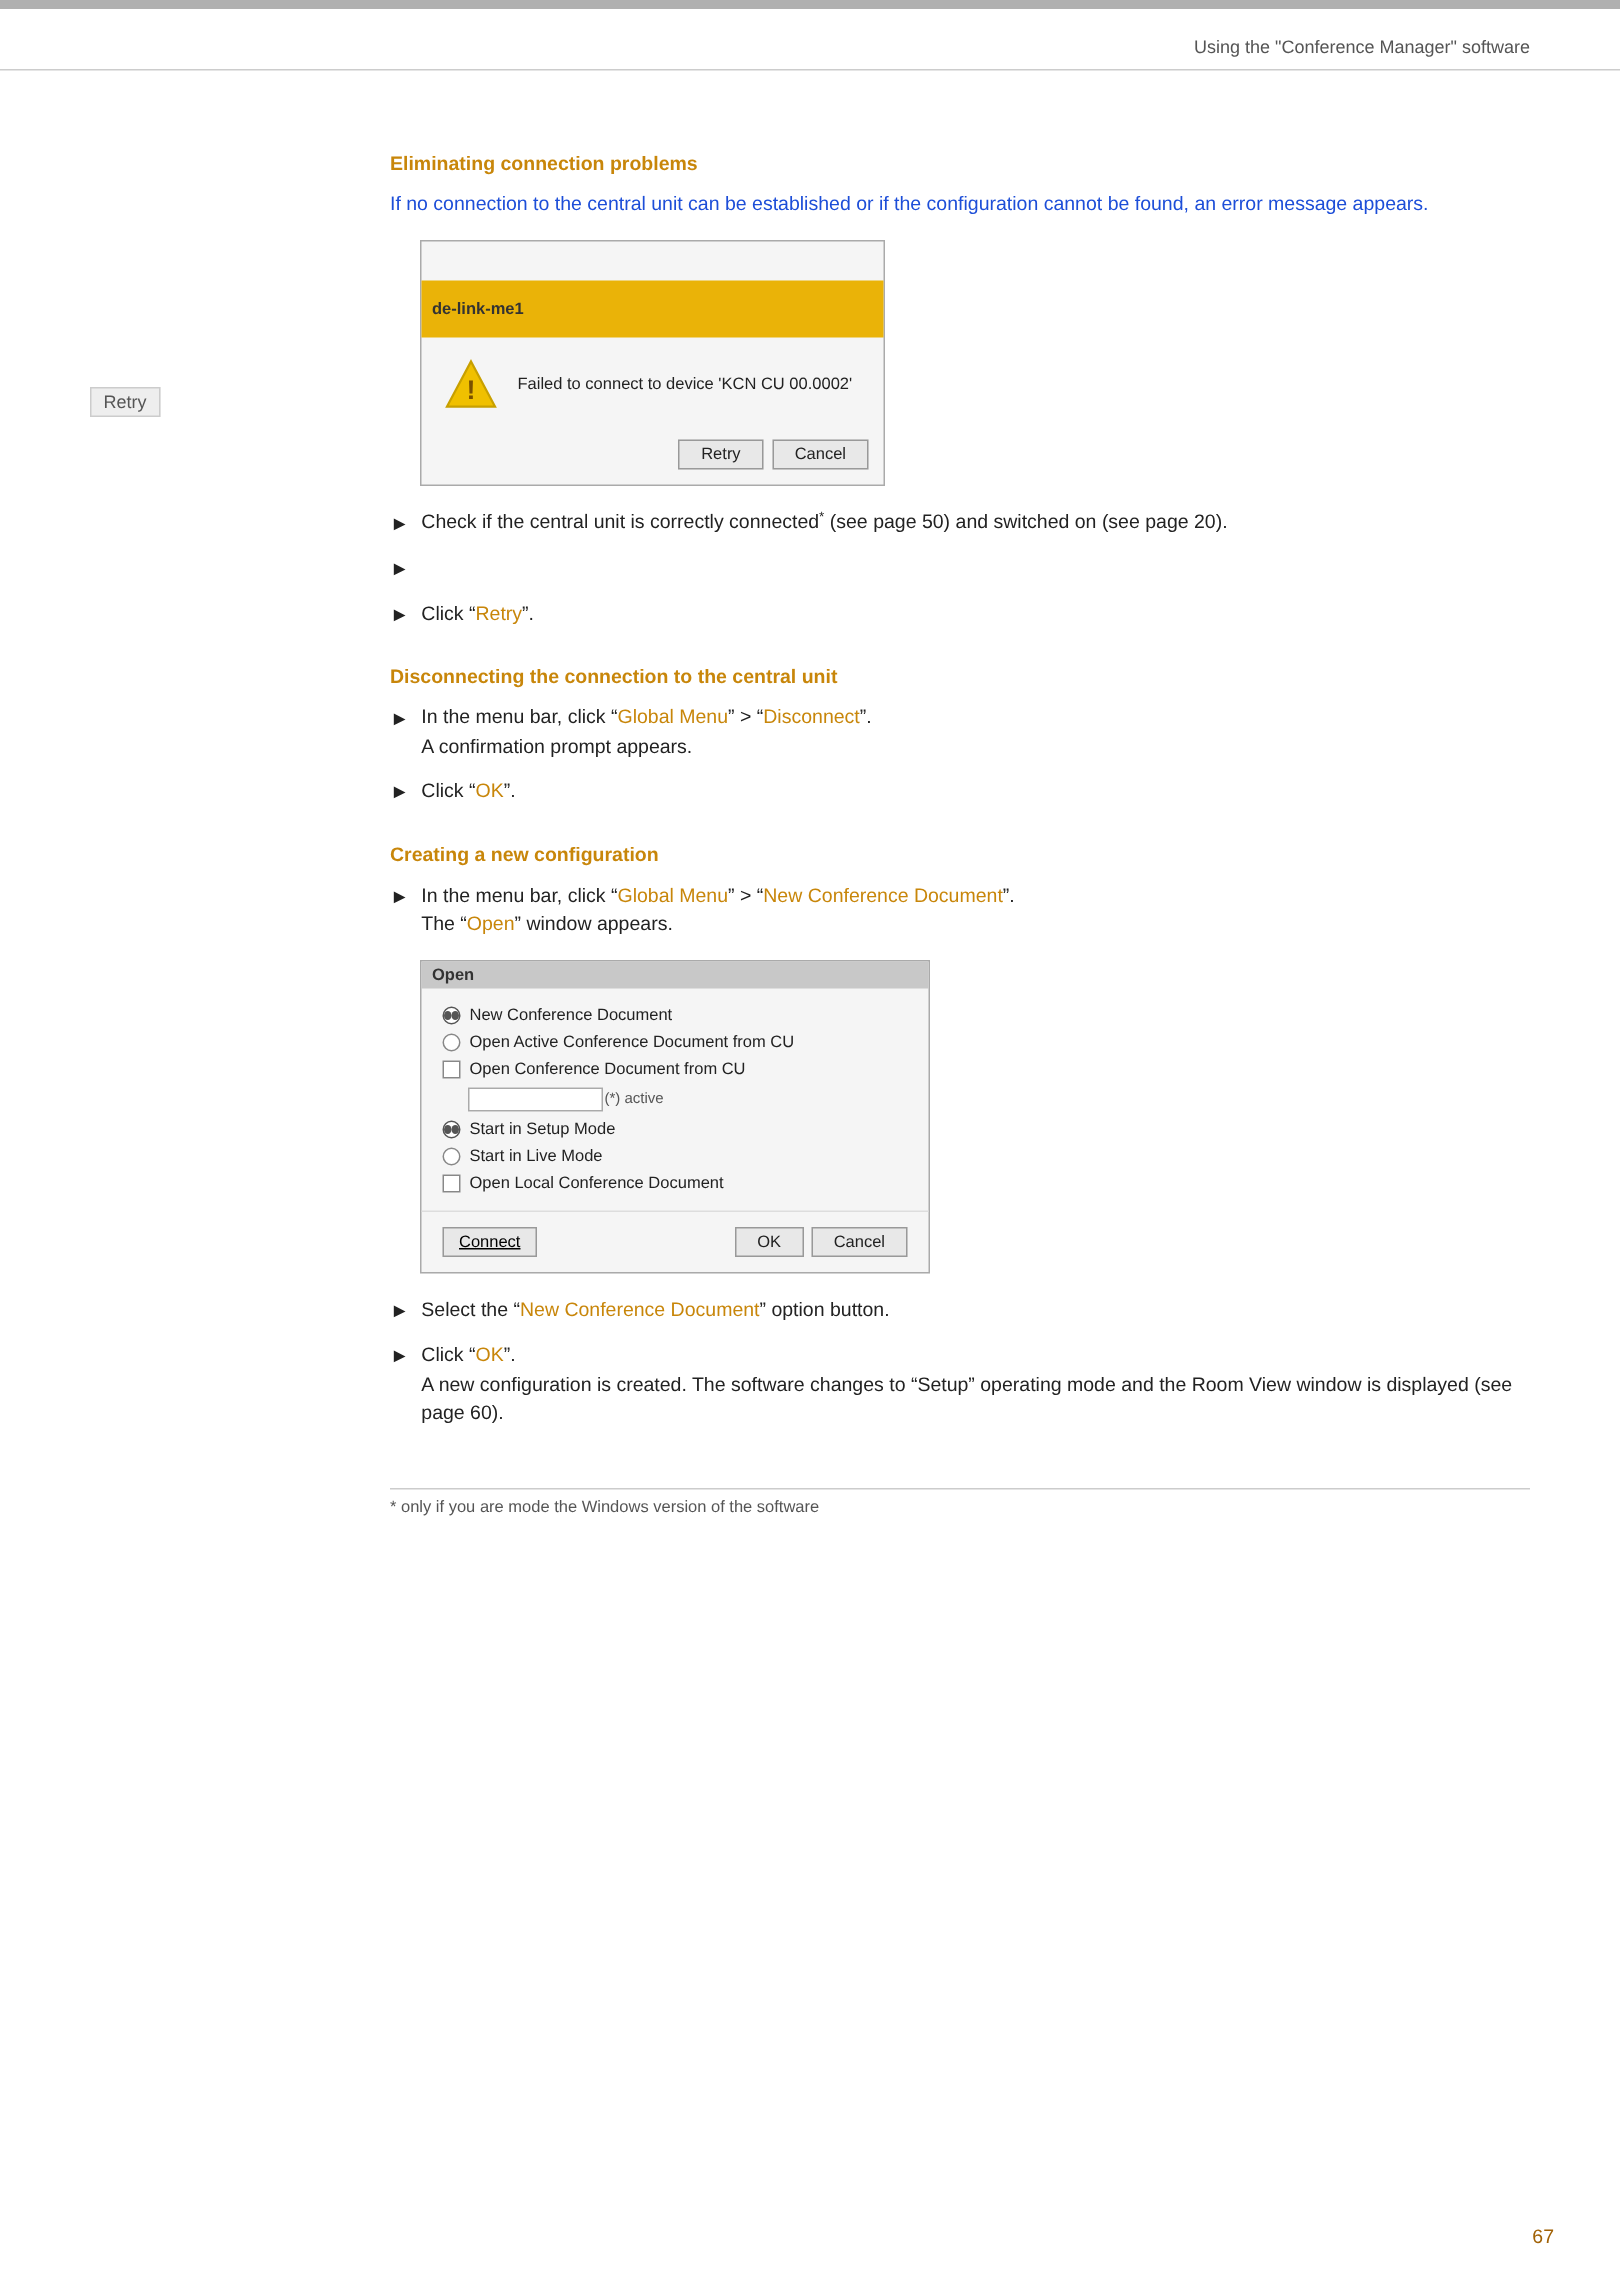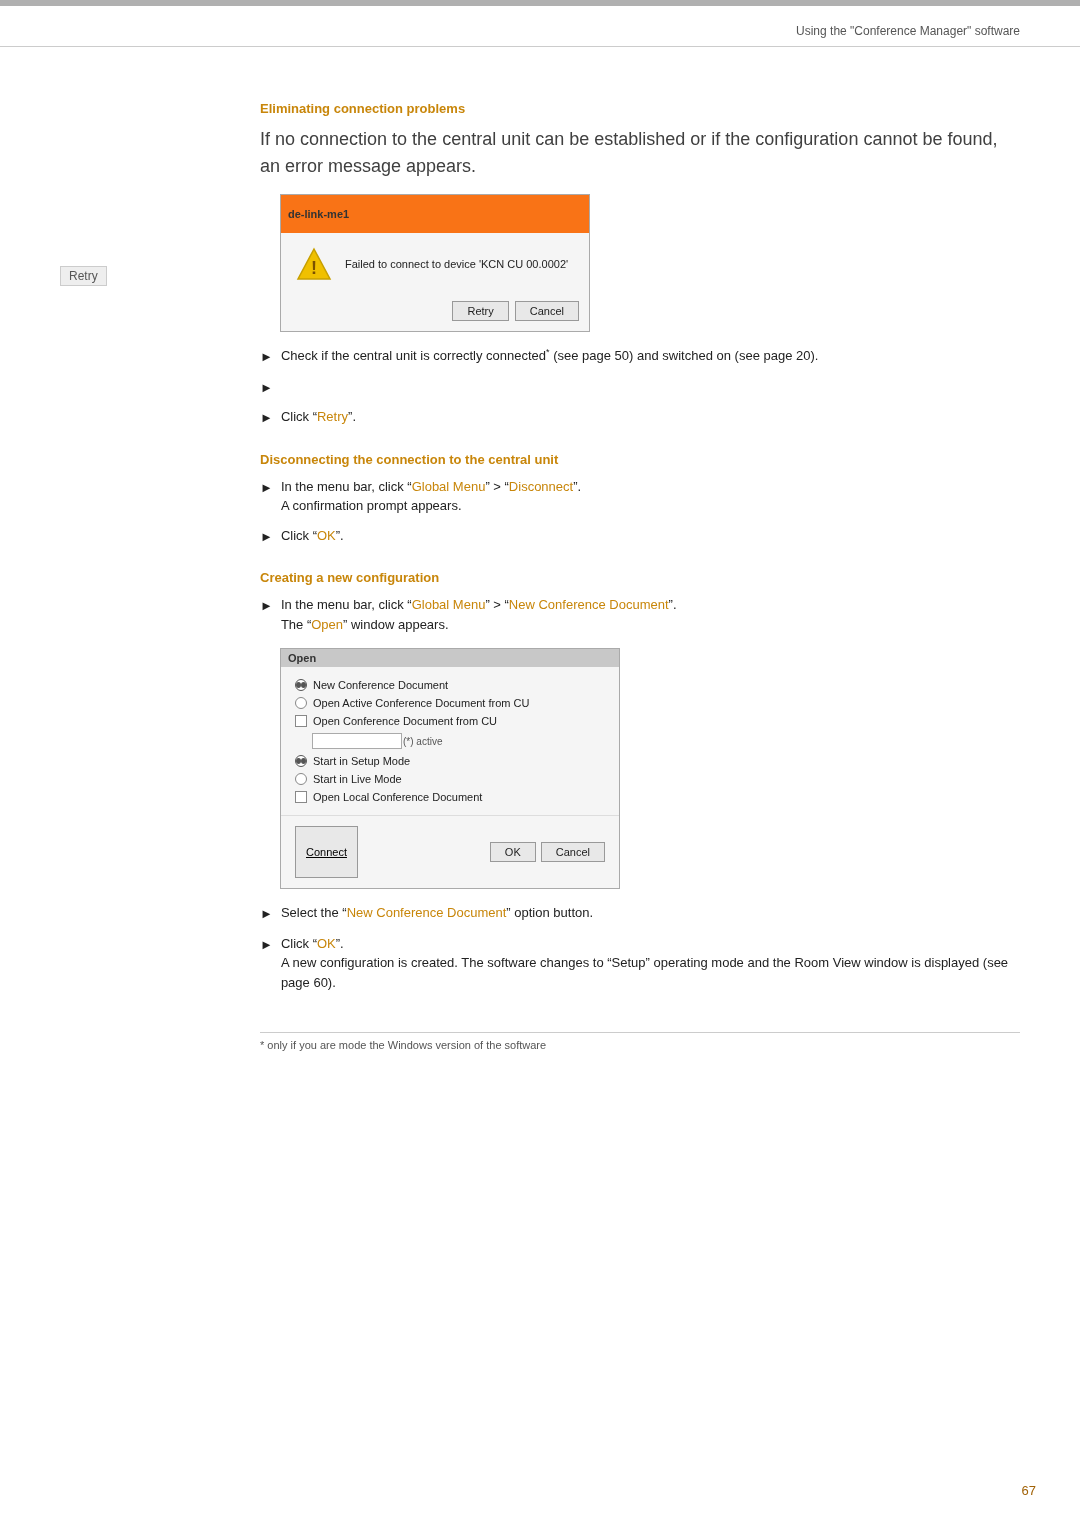--- a/index.html
+++ b/index.html
@@ -29,38 +29,39 @@
       max-width: 1080px;
     }
     .section-heading {
       color: #c8860a;
       font-size: 13px;
       font-weight: bold;
       margin-bottom: 10px;
       margin-top: 24px;
     }
     .body-text {
-      font-size: 18px;
-      color: #404040;
+      font-size: 13px;
+      color: #1d4ed8;
       line-height: 1.5;
       margin-bottom: 12px;
     }
     .dialog-box {
       border: 1px solid #aaa;
       background: #f5f5f5;
       width: 310px;
       margin: 14px 0 14px 20px;
       font-size: 11px;
     }
     .dialog-title-bar {
-      background: #f97316;
+      background: #eab308;
       padding: 13px 7px;
       font-size: 11px;
       color: #333;
       font-weight: bold;
+      margin-top: 26px;
     }
     .dialog-body {
       display: flex;
       align-items: center;
       padding: 12px 14px;
       gap: 12px;
     }
     .warning-icon {
       width: 38px;
       height: 38px;
@@ -185,21 +186,21 @@
     .open-dialog-footer {
       display: flex;
       justify-content: space-between;
       align-items: center;
       padding: 10px 14px 10px 14px;
       border-top: 1px solid #ddd;
     }
     .connect-btn {
       background: #e8e8e8;
       border: 1px solid #999;
-      padding: 19px 10px;
+      padding: 3px 10px;
       font-size: 11px;
       cursor: pointer;
       text-decoration: underline;
     }
     .ok-cancel-group {
       display: flex;
       gap: 5px;
     }
     .footnote {
       margin-top: 40px;

